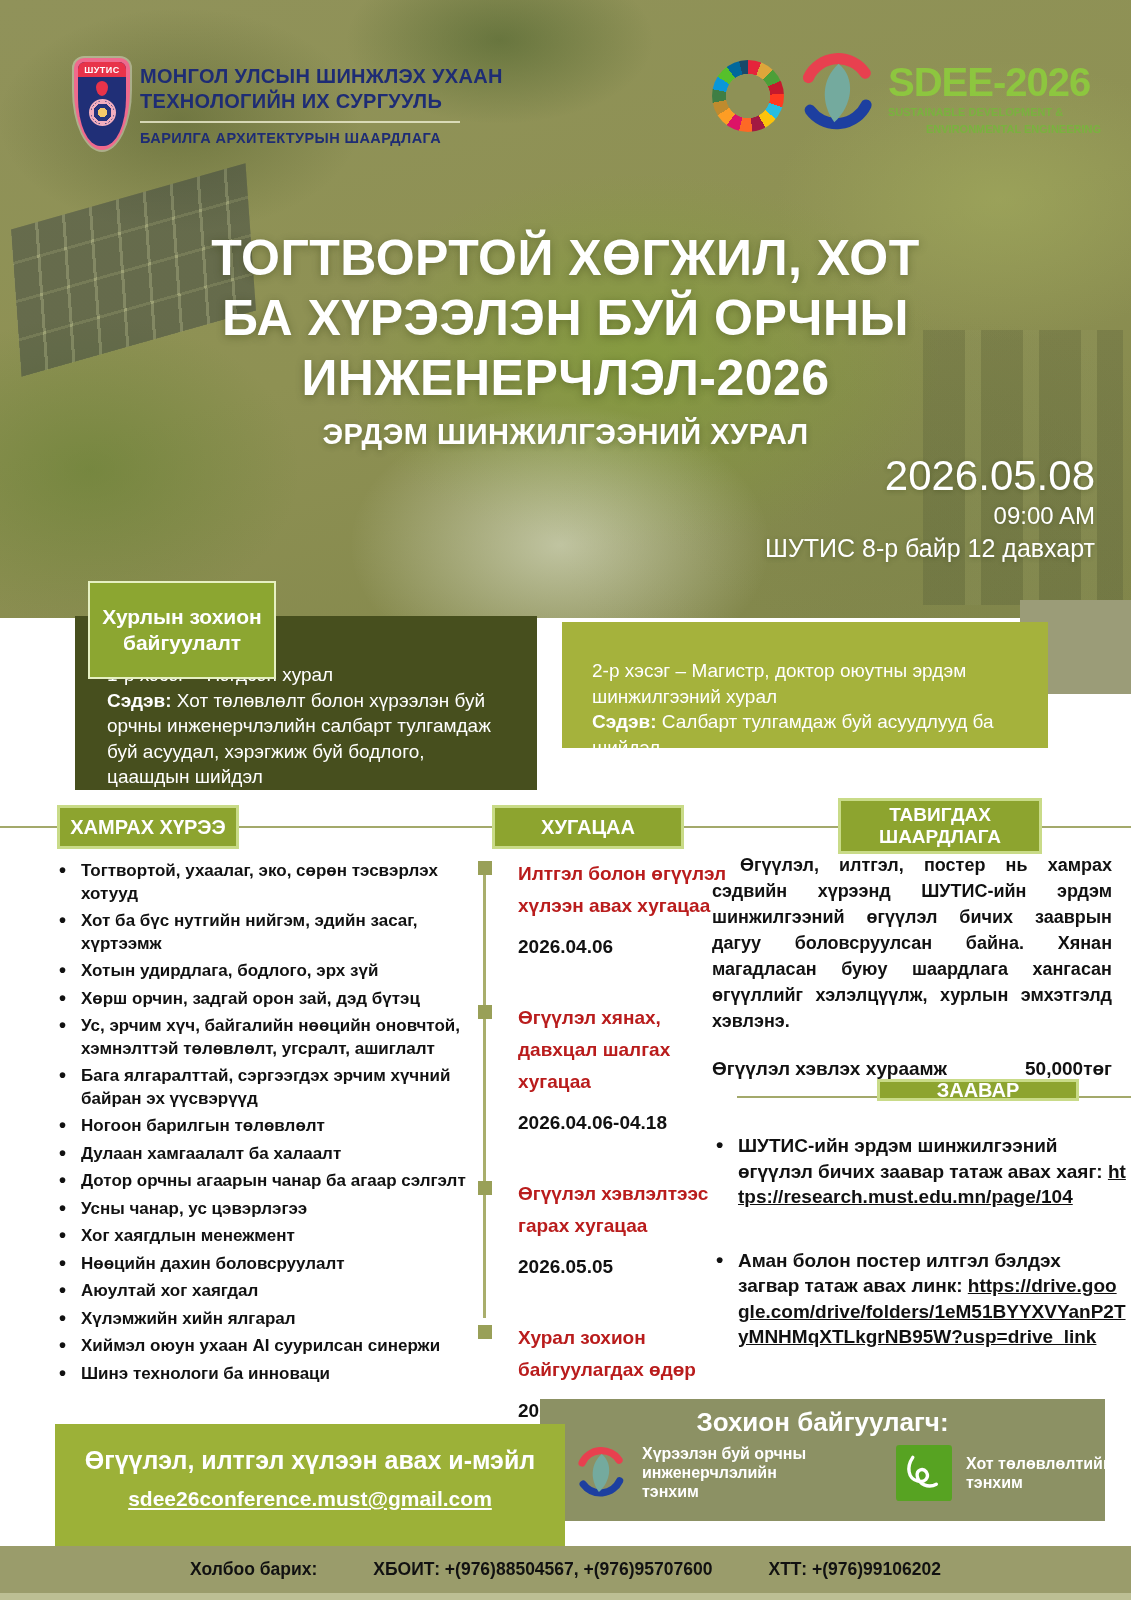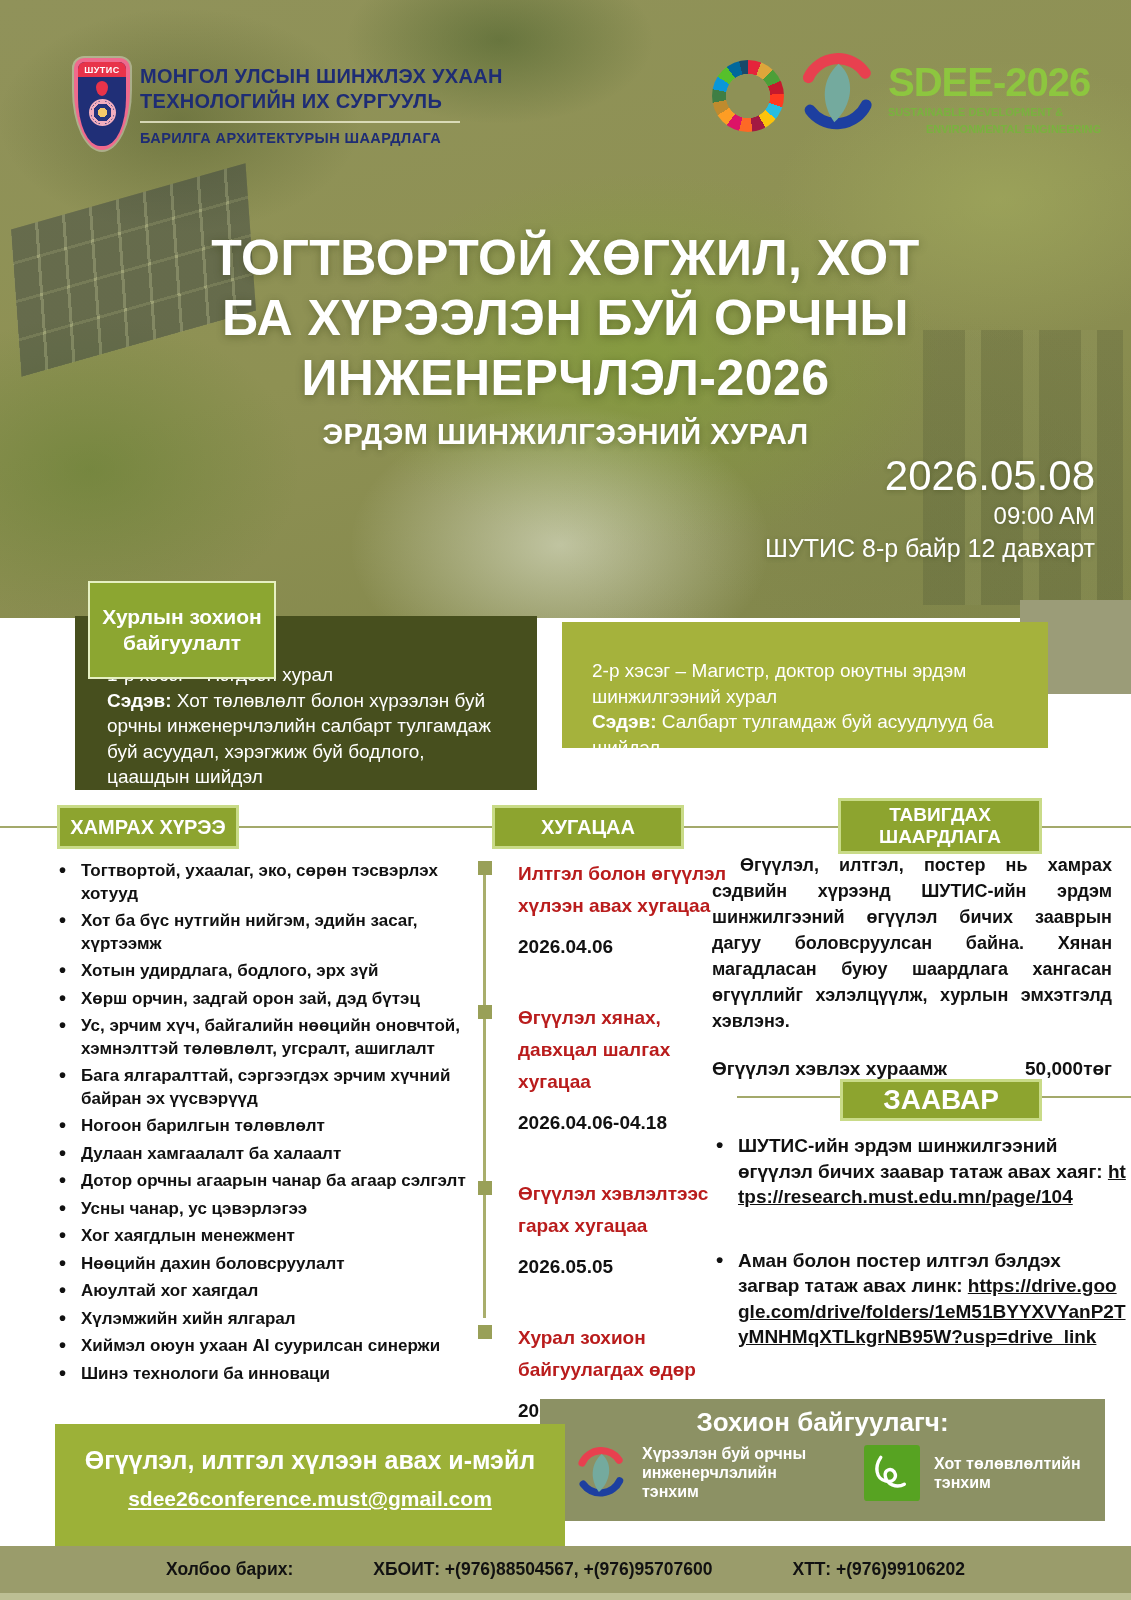--- a/index.html
+++ b/index.html
@@ -79,21 +79,21 @@
   .lbl{font-weight:bold;}
 
   
   .section-line{position:absolute;left:0;top:826px;width:1131px;height:2px;background:#a3a96b;}
   .inst-line{position:absolute;left:737px;top:1096px;width:394px;height:2px;background:#a3a96b;}
   .badge{position:absolute;background:#8da42f;border:3px solid #c9db88;color:#fff;font-weight:bold;
     text-align:center;box-sizing:border-box;display:flex;align-items:center;justify-content:center;z-index:2;}
   .badge-scope{left:57px;top:805px;width:182px;height:44px;font-size:20px;}
   .badge-time{left:492px;top:805px;width:192px;height:44px;font-size:20px;}
   .badge-req{left:838px;top:798px;width:204px;height:56px;font-size:19px;line-height:22px;}
-  .badge-inst{left:840px;top:1079px;width:202px;height:42px;font-size:28px;}
+  .badge-inst{left:877px;top:1079px;width:202px;height:22px;font-size:20px;}
 
   
   .scope-list{position:absolute;left:57px;top:860px;width:412px;list-style:none;margin:0;padding:0;}
   .scope-list li{position:relative;padding-left:24px;font-size:17px;font-weight:bold;color:#111;
     line-height:22.5px;margin-bottom:5px;}
   .scope-list li::before{content:"•";position:absolute;left:2px;top:-1px;font-size:20px;}
 
   
   .timeline{position:absolute;left:478px;top:858px;width:262px;}
   .timeline::before{content:"";position:absolute;left:5px;top:8px;width:3px;height:452px;background:#a9ae6c;}
@@ -111,32 +111,32 @@
   .inst-list{position:absolute;left:712px;top:1133px;width:414px;list-style:none;margin:0;padding:0;}
   .inst-list li{position:relative;padding-left:26px;font-size:19px;font-weight:bold;color:#111;
     line-height:25.5px;margin-bottom:38px;}
   .inst-list li::before{content:"•";position:absolute;left:4px;top:-1px;font-size:21px;}
   .inst-link{color:#111;text-decoration:underline;word-break:break-all;display:inline;}
 
   
   .org-box{position:absolute;left:540px;top:1399px;width:565px;height:122px;background:#8c9164;z-index:2;
     box-sizing:border-box;padding-top:8px;}
   .org-box-title{color:#fff;font-weight:bold;font-size:26px;text-align:center;}
-  .org-entries{display:flex;justify-content:flex-start;margin-top:6px;padding-left:32px;gap:42px;}
+  .org-entries{display:flex;justify-content:flex-start;margin-top:6px;padding-left:32px;gap:74px;}
   .org-entry{display:flex;align-items:center;gap:14px;}
   .org-logo{width:56px;height:56px;flex:0 0 auto;}
   .org-name{color:#fff;font-weight:bold;font-size:16px;line-height:19px;width:180px;}
   .email-box{position:absolute;left:55px;top:1424px;width:510px;height:122px;background:#9cb138;z-index:3;
     box-sizing:border-box;padding-top:22px;text-align:center;}
   .email-label{color:#fff;font-weight:bold;font-size:25px;}
   .email-addr{display:inline-block;color:#fff;font-weight:bold;font-size:21px;text-decoration:underline;margin-top:12px;}
 
   
   .footer{position:absolute;left:0;top:1546px;width:1131px;height:54px;background:#9a9c6b;
-    display:flex;align-items:center;justify-content:center;gap:80px;box-sizing:border-box;padding-bottom:8px;text-align:center;}
+    display:flex;align-items:center;justify-content:center;gap:56px;box-sizing:border-box;padding-bottom:8px;text-align:center;}
   .footer::after{content:"";position:absolute;left:0;bottom:0;width:100%;height:7px;background:#bcbf94;}
   .footer span{color:#111;font-weight:bold;font-size:17.5px;}
 </style>
 </head>
 <body>
 
 <div class="page">
 
   <div class="hero">
     <div class="solar"></div>

